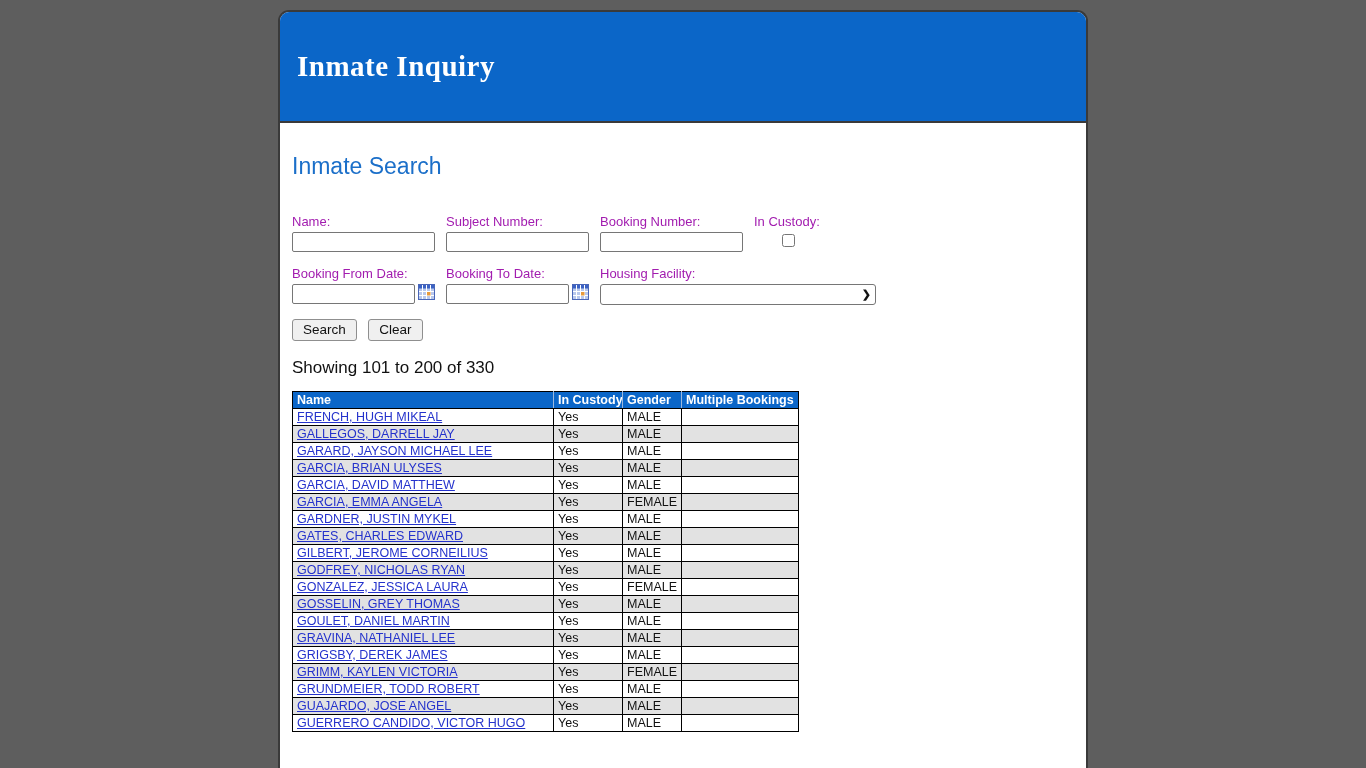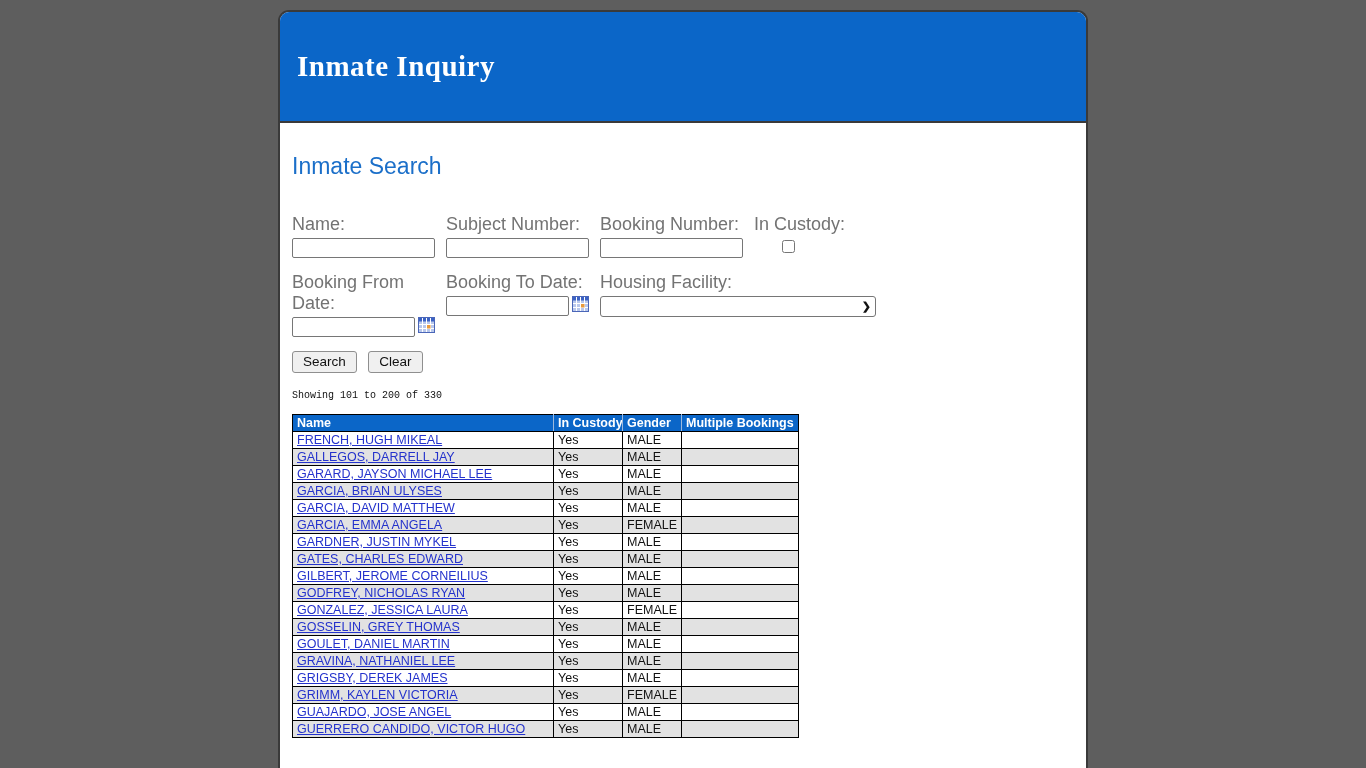--- a/index.html
+++ b/index.html
@@ -37,21 +37,21 @@
   .content { padding: 30px 12px 0 12px; background: #ffffff; }
   .page-heading {
     color: var(--heading_blue, #1b6fc9);
     font-size: 23px;
     font-weight: 400;
     margin-bottom: 34px;
   }
   .form-row { display: flex; align-items: flex-start; margin-bottom: 14px; }
   .field { width: 154px; }
   .field.wide { width: auto; }
-  .field label { display: block; font-size: 18px; margin-bottom: 3px; color: #737373; }
+  .field label { display: block; font-size: 13px; margin-bottom: 3px; color: #a21caf; }
   .text-input {
     width: 143px; height: 20px;
     border: 1px solid #767676; border-radius: 2px;
     font-size: 13px; padding: 0 3px;
     background: #fff;
   }
   .date-wrap { display: flex; align-items: center; }
   .date-input { width: 123px; }
   .cal-icon { margin-left: 3px; cursor: pointer; display: inline-block; }
   .custody-field label { margin-bottom: 4px; }
@@ -71,21 +71,21 @@
   .btn {
     font-family: "Liberation Sans", sans-serif;
     font-size: 13.5px; color: #111;
     background: #f0f0f0;
     border: 1px solid #8f8f8f;
     border-radius: 3px;
     padding: 2px 10px 3px;
     margin-right: 7px;
     cursor: pointer;
   }
-  .status { font-size: 10px; margin: 17px 0 13px; color: #111; font-family: Liberation Mono, monospace; }
+  .status { font-size: 17px; margin: 17px 0 13px; color: #111; }
   table.results {
     border-collapse: collapse;
     table-layout: fixed;
     width: 506px;
     font-size: 12.5px;
   }
   table.results th {
     background: var(--table_header_blue, #0b66c8);
     color: #ffffff;
     font-weight: bold;
@@ -312,20 +312,26 @@
             <td>MALE</td>
             <td></td>
           </tr>
           <tr>
             <td><a href="#">GRIMM, KAYLEN VICTORIA</a></td>
             <td>Yes</td>
             <td>FEMALE</td>
             <td></td>
           </tr>
           <tr>
+            <td><a href="#">GRUNDMEIER, TODD ROBERT</a></td>
+            <td>Yes</td>
+            <td>MALE</td>
+            <td></td>
+          </tr>
+          <tr>
             <td><a href="#">GUAJARDO, JOSE ANGEL</a></td>
             <td>Yes</td>
             <td>MALE</td>
             <td></td>
           </tr>
           <tr>
             <td><a href="#">GUERRERO CANDIDO, VICTOR HUGO</a></td>
             <td>Yes</td>
             <td>MALE</td>
             <td></td>

